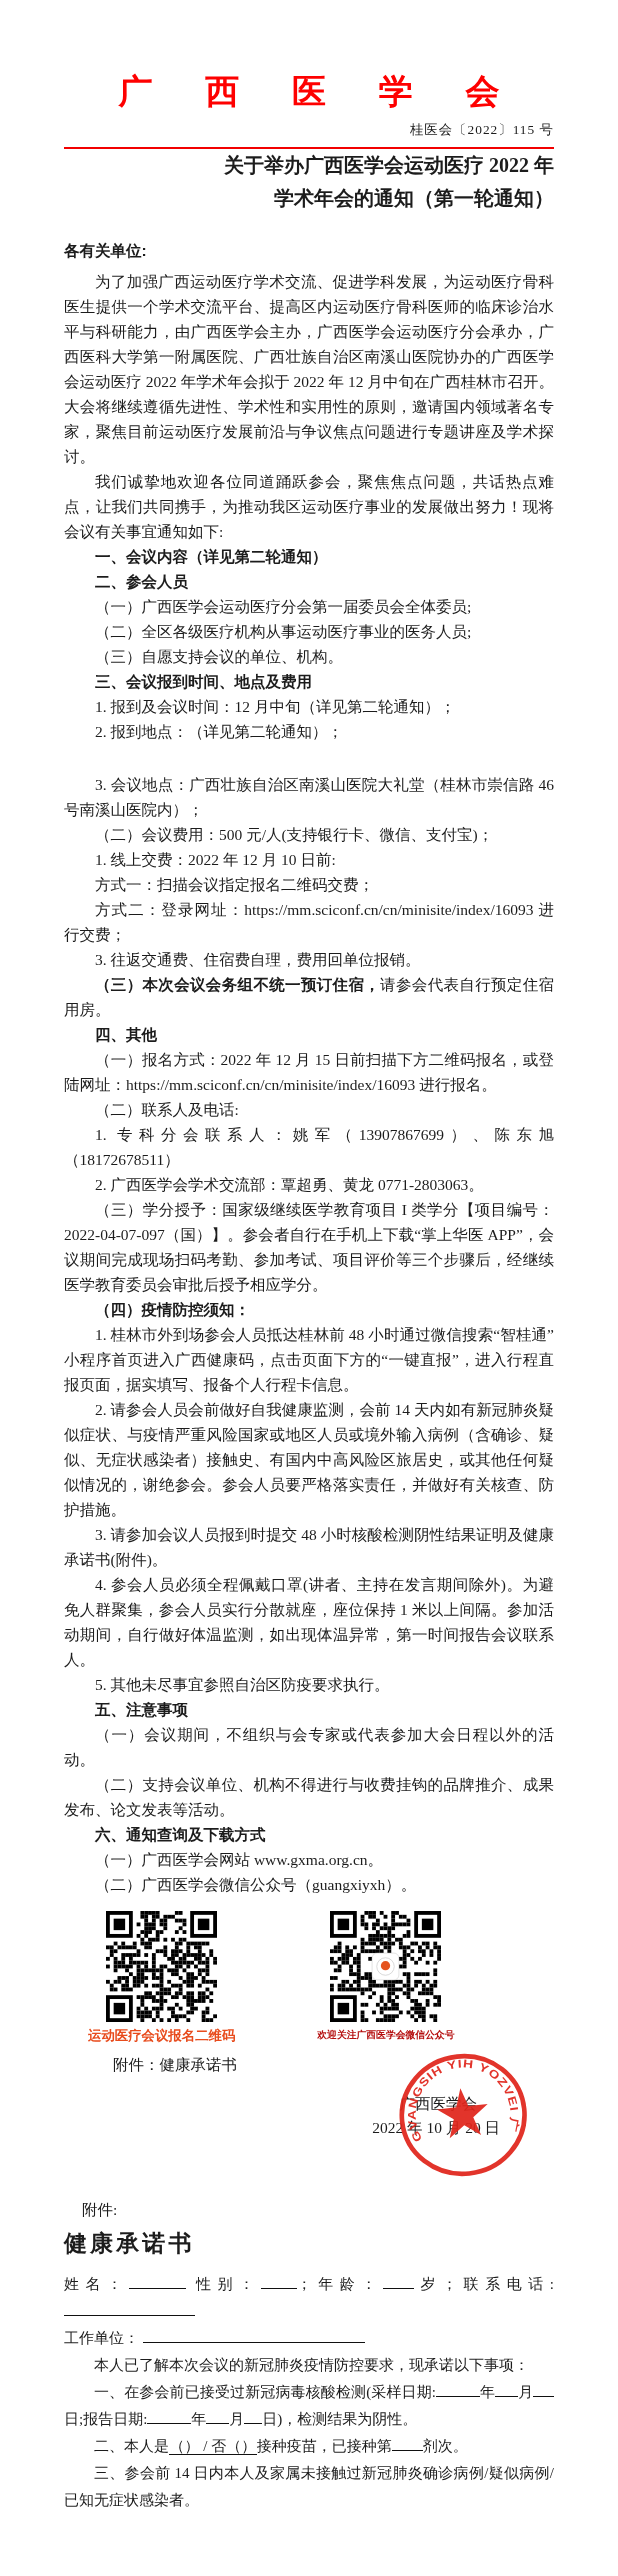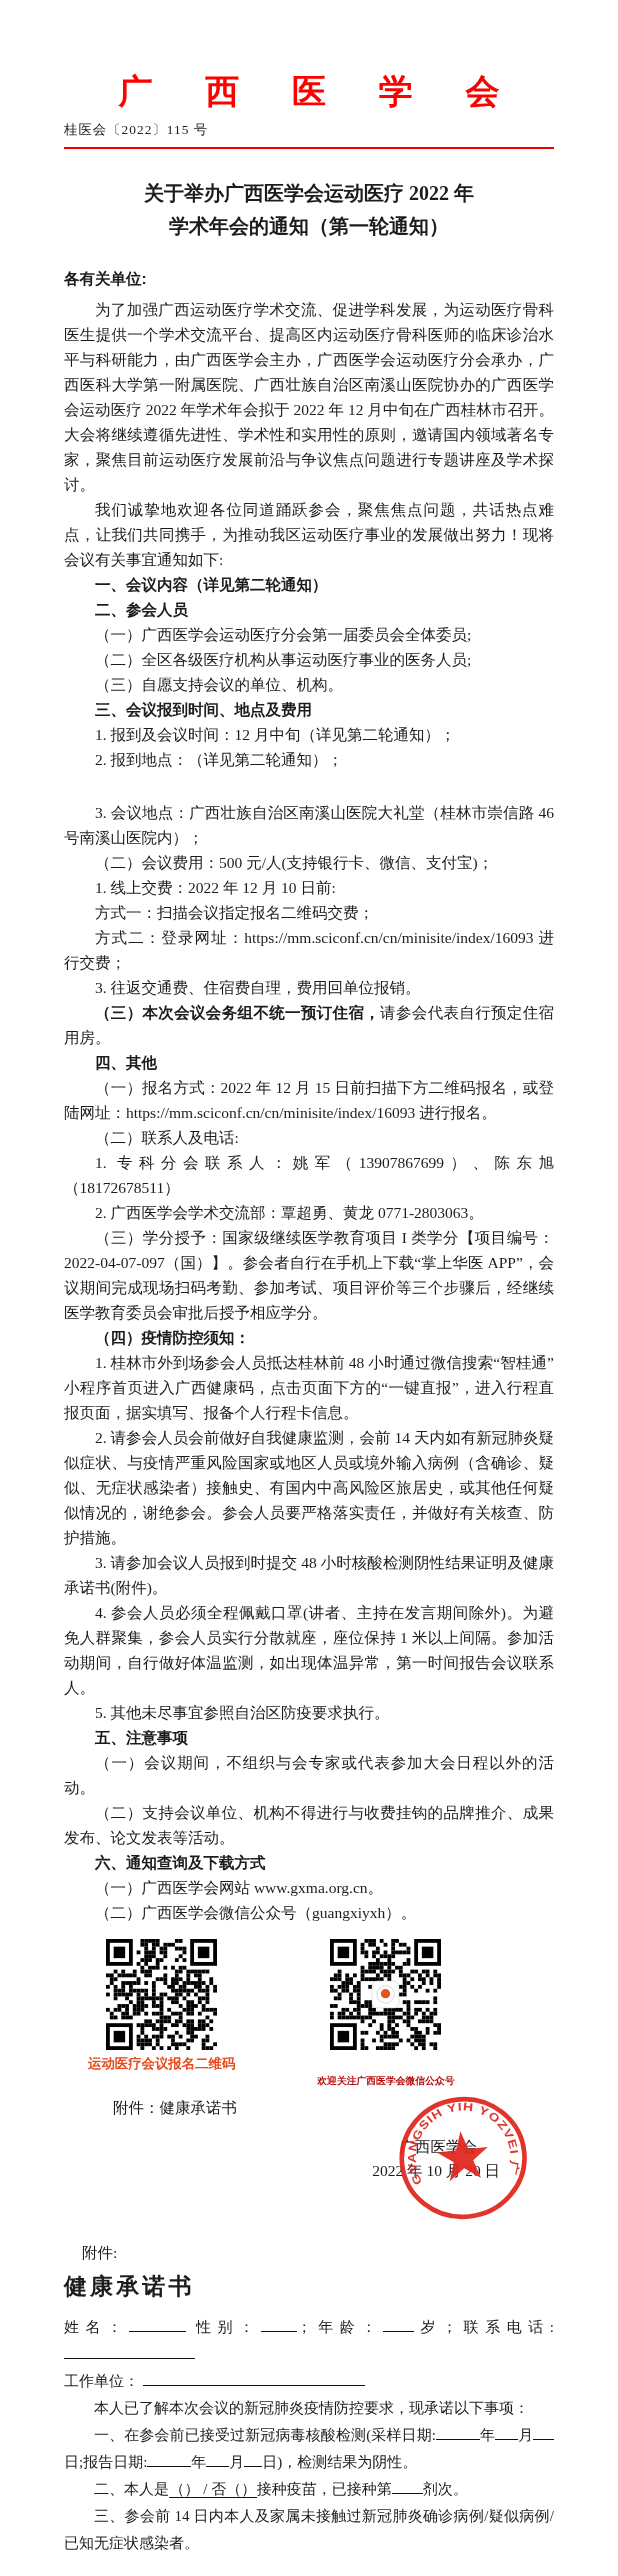--- a/index.html
+++ b/index.html
@@ -17,40 +17,40 @@
   .org-name{
     margin-top:75px;
     text-align:center;
     font-size:34px;line-height:1;
     font-weight:700;
     color:#fe0000;
     letter-spacing:1.55em;
     padding-left:1.55em;
     white-space:nowrap;
   }
-  .doc-no{margin-top:12.4px;text-align:left;font-size:13.4px;letter-spacing:1px;}
+  .doc-no{margin-top:12.4px;text-align:right;font-size:13.4px;letter-spacing:1px;}
   .rule{margin-top:7.2px;height:2.6px;background:#f20000;}
   .doc-title{
-    margin-top:28px;text-align:center;
+    text-align:right;
     font-size:20px;line-height:33px;font-weight:700;
   }
   .salute{margin-top:26px;font-size:15.5px;font-weight:700;
     font-family:"Liberation Sans","DejaVu Sans",sans-serif;}
   .nbody{margin-top:7.2px;font-size:15.5px;line-height:25px;text-align:justify;}
   .nbody p,.abody p{margin:0;}
   .nbody .p,.nbody .h,.nbody .hp{text-indent:2em;}
   .nbody .h,.nbody .hp{font-family:"Liberation Sans","DejaVu Sans",sans-serif;font-weight:700;}
   .nbody .gap{margin-top:28px;}
   .bseg{font-family:"Liberation Sans","DejaVu Sans",sans-serif;font-weight:700;}
   .useg{display:inline-block;border-bottom:1px solid #111;height:0.9em;}
   .lseg{border-bottom:1px solid #111;padding:0 0.5px;}
   .qr-row{margin-top:13.4px;display:flex;align-items:flex-start;}
   .qr-fig{display:flex;flex-direction:column;align-items:center;text-align:center;}
   .qr-fig.left{margin-left:24px;}
-  .qr-fig.right{margin-left:82px;gap:18px;}
+  .qr-fig.right{margin-left:82px;}
   .qr-caption-left{margin-top:5.2px;font-size:13.4px;font-weight:700;color:#e84b1c;
     font-family:"Liberation Sans","DejaVu Sans",sans-serif;white-space:nowrap;}
   .qr-caption-right{margin-top:7.2px;font-size:9.8px;font-weight:700;color:#b50f0f;white-space:nowrap;}
   .attach-note{margin-top:10.3px;margin-left:49px;font-size:15.5px;}
   .sig-block{position:relative;height:124px;}
   .sig-org{position:absolute;top:17.5px;right:77px;font-size:15.5px;z-index:1;}
   .sig-date{position:absolute;top:42px;right:54px;font-size:15.5px;z-index:1;}
   .seal{position:absolute;top:-27px;right:25px;z-index:2;opacity:.93;transform:rotate(-6deg);}
   .attach-label{font-size:15.5px;margin-left:18px;}
   .attach-title{text-align:left;font-size:23px;font-weight:700;margin-top:7.2px;letter-spacing:3.1px;}

